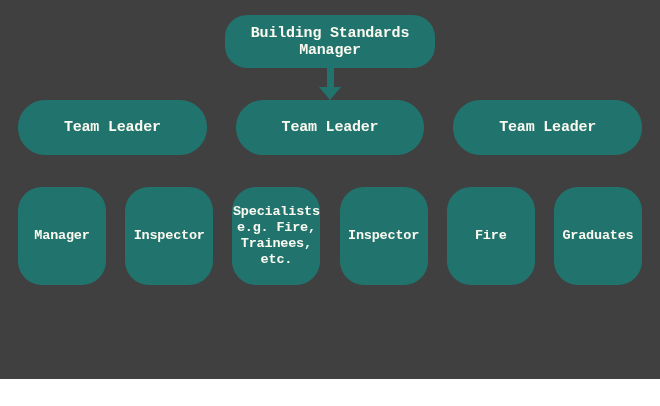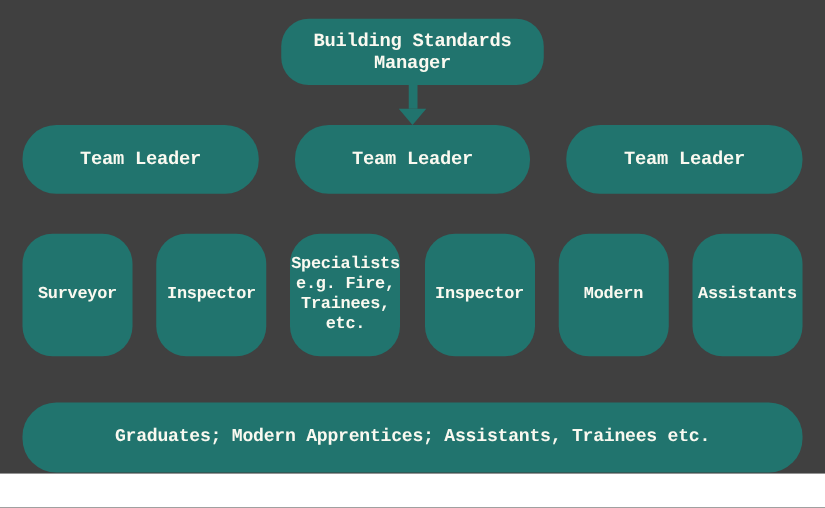--- a/index.html
+++ b/index.html
@@ -115,38 +115,33 @@
     <div class="node node-leader">
       <span>Team Leader</span>
     </div>
     <div class="node node-leader">
       <span>Team Leader</span>
     </div>
   </div>
 
   <div class="row row-staff">
     <div class="node node-staff">
-      <span>Surveyor</span>
+      <span>Manager</span>
     </div>
     <div class="node node-staff">
       <span>Inspector</span>
     </div>
     <div class="node node-staff">
       <span>Specialists e.g. Fire, Trainees, etc.</span>
     </div>
     <div class="node node-staff">
       <span>Inspector</span>
     </div>
     <div class="node node-staff">
-      <span>Modern</span>
+      <span>Fire</span>
     </div>
     <div class="node node-staff">
-      <span>Assistants</span>
+      <span>Graduates</span>
     </div>
   </div>
 
-  <div class="row row-base">
-    <div class="node node-base">
-      <span>Graduates; Modern Apprentices; Assistants, Trainees etc.</span>
-    </div>
-  </div>
 
 </div>
 
 </body></html>

